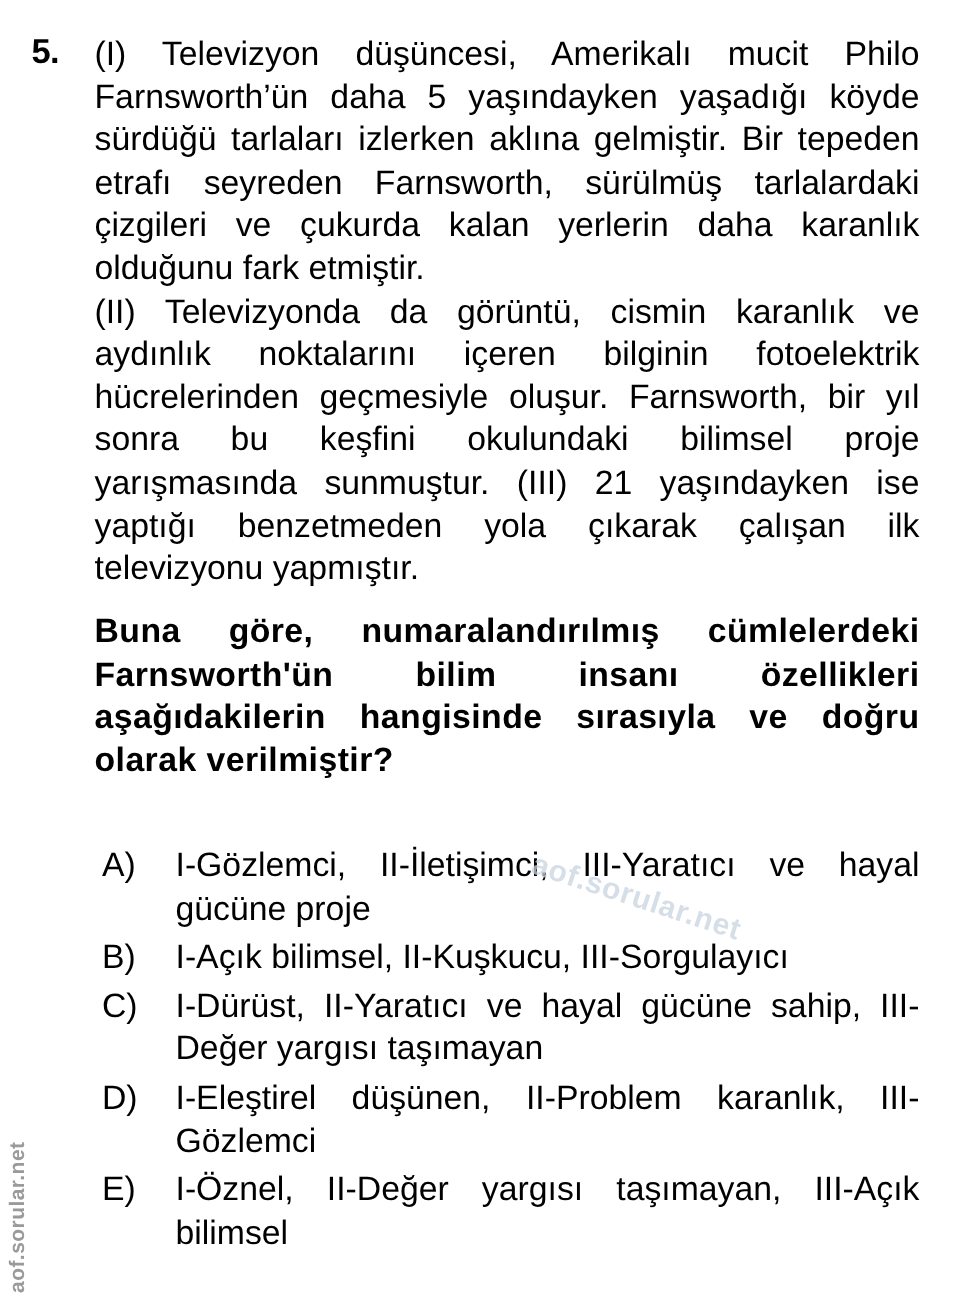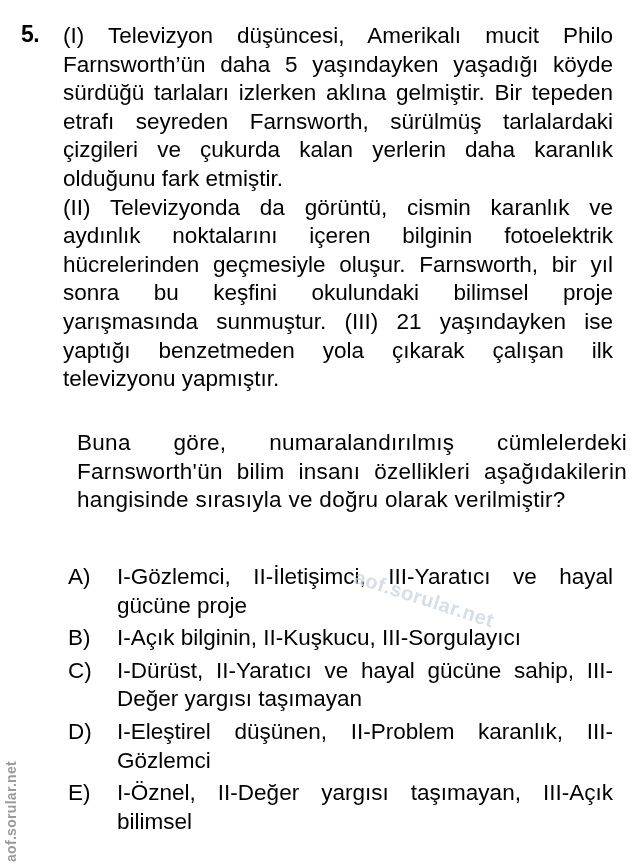--- a/index.html
+++ b/index.html
@@ -11,23 +11,23 @@
     position: absolute; left: 21px; top: 21px;
     font-size: 23px; font-weight: bold; letter-spacing: -0.5px;
   }
   .passage {
     position: absolute; left: 63px; top: 22px; width: 550px;
     font-size: 22.5px; line-height: 28.6px; text-align: justify;
     text-align-last: left;
   }
   .passage p { margin: 0; }
   .prompt {
-    position: absolute; left: 63px; top: 429px; width: 550px;
-    font-size: 22.5px; line-height: 28.6px; font-weight: normal;
-    text-align: justify; letter-spacing: 0.3px; margin-left: 14px;
+    position: absolute; left: 63px; top: 407px; width: 550px;
+    font-size: 22.5px; line-height: 28.6px; font-weight: bold;
+    text-align: justify; letter-spacing: 0.3px;
   }
   .options {
     position: absolute; left: 68px; top: 563px; width: 545px;
   }
   .option {
     display: flex; font-size: 22.5px; line-height: 28.6px; margin-bottom: 4px;
   }
   .option .letter { width: 49px; flex: 0 0 49px; }
   .option .text { flex: 1; text-align: justify; }
   .wm-diag {
@@ -54,21 +54,21 @@
 
 <div class="prompt">Buna göre, numaralandırılmış cümlelerdeki Farnsworth'ün bilim insanı özellikleri aşağıdakilerin hangisinde sırasıyla ve doğru olarak verilmiştir?</div>
 
 <div class="options">
   <div class="option">
     <span class="letter">A)</span>
     <span class="text">I-Gözlemci, II-İletişimci, III-Yaratıcı ve hayal gücüne proje</span>
   </div>
   <div class="option">
     <span class="letter">B)</span>
-    <span class="text">I-Açık bilginin, II-Kuşkucu, III-Sorgulayıcı</span>
+    <span class="text">I-Açık bilimsel, II-Kuşkucu, III-Sorgulayıcı</span>
   </div>
   <div class="option">
     <span class="letter">C)</span>
     <span class="text">I-Dürüst, II-Yaratıcı ve hayal gücüne sahip, III-Değer yargısı taşımayan</span>
   </div>
   <div class="option">
     <span class="letter">D)</span>
     <span class="text">I-Eleştirel düşünen, II-Problem karanlık, III-Gözlemci</span>
   </div>
   <div class="option">

